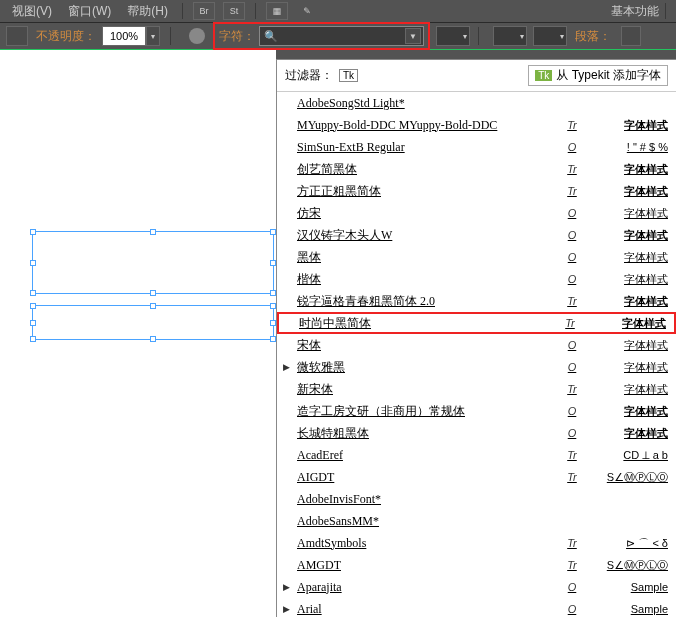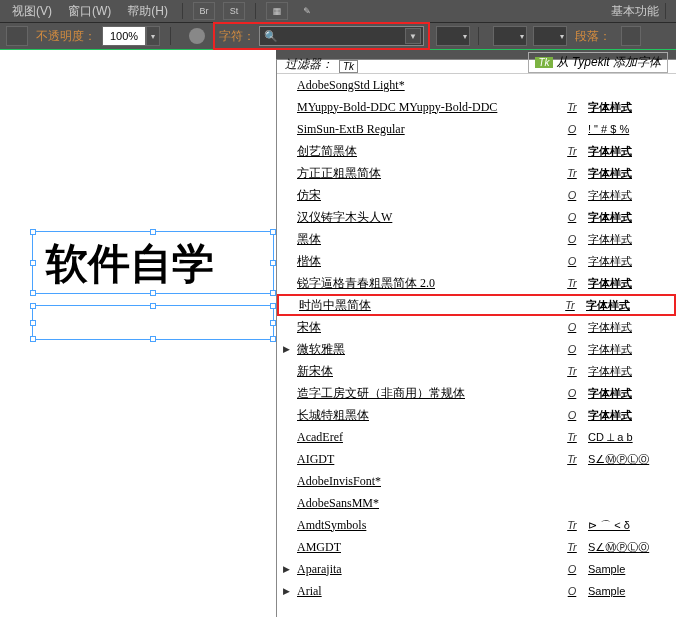--- a/index.html
+++ b/index.html
@@ -20,31 +20,31 @@
 .font-select{width:165px;height:20px;background:#3a3a3a;border:1px solid #888;display:flex;align-items:center;padding:0 4px;color:#ccc;position:relative;}
 .font-select .search-ic{font-size:11px;}
 .font-select .dd{position:absolute;right:2px;width:16px;height:16px;background:#4a4a4a;border:1px solid #666;display:flex;align-items:center;justify-content:center;font-size:8px;}
 .mini-select{width:34px;height:20px;border:1px solid #666;background:#3a3a3a;margin-left:6px;display:flex;align-items:center;justify-content:flex-end;padding-right:2px;font-size:8px;}
 .canvas{position:absolute;top:50px;left:0;width:276px;height:567px;background:#fff;}
 .sel-frame{position:absolute;border:1px solid #4aa3ff;}
 .sel-frame .h{position:absolute;width:6px;height:6px;background:#fff;border:1px solid #4aa3ff;}
 .txt-big{font-size:42px;font-weight:900;color:#000;position:absolute;}
 .txt-url{font-size:24px;color:#000;position:absolute;font-family:monospace;}
 .font-panel{position:absolute;top:59px;left:276px;right:0;bottom:0;background:#fff;border-left:1px solid #888;border-top:1px solid #888;font-size:12px;color:#000;}
-.filter-bar{height:14px;display:flex;align-items:flex-end;padding:0 8px;border-bottom:1px solid #ccc;font-style:italic;}
+.filter-bar{height:32px;display:flex;align-items:center;padding:0 8px;border-bottom:1px solid #ccc;}
 .filter-bar .tk{border:1px solid #888;padding:0 3px;font-size:10px;margin-left:6px;}
 .filter-bar .typekit{margin-left:auto;display:flex;align-items:center;border:1px solid #aaa;padding:1px 6px;}
 .filter-bar .tk-green{background:#7cb342;color:#fff;padding:0 3px;font-size:10px;margin-right:4px;}
 .font-list{overflow-y:auto;height:calc(100% - 24px);text-decoration:underline;}
 .font-row{display:flex;align-items:center;height:22px;padding:0 8px 0 20px;position:relative;}
 .font-row.red{border:2px solid #e22;}
 .font-row .arrow{position:absolute;left:6px;font-size:9px;color:#333;}
 .font-row .name{flex:1;font-family:"SimSun",serif;font-size:12px;}
 .font-row .type-ic{width:16px;font-size:11px;font-style:italic;color:#333;text-align:center;margin-right:8px;}
-.font-row .sample{width:80px;font-size:11px;text-align:left;}
+.font-row .sample{width:80px;font-size:11px;text-align:right;}
 </style>
 </head>
 <body>
 
 <div class="menubar">
   <span class="menu-item">视图(V)</span>
   <span class="menu-item">窗口(W)</span>
   <span class="menu-item">帮助(H)</span>
   <span class="sep"></span>
   <span class="icon-btn">Br</span>
@@ -84,21 +84,20 @@
   <div class="sel-frame" style="top:181px;left:32px;width:242px;height:63px">
     <div class="h" style="top:-3px;left:-3px"></div>
       <div class="h" style="top:-3px;left:50%;margin-left:-3px"></div>
       <div class="h" style="top:-3px;right:-3px"></div>
     <div class="h" style="top:50%;left:-3px;margin-top:-3px"></div>
       <div class="h" style="top:50%;right:-3px;margin-top:-3px"></div>
     <div class="h" style="bottom:-3px;left:-3px"></div>
       <div class="h" style="bottom:-3px;left:50%;margin-left:-3px"></div>
       <div class="h" style="bottom:-3px;right:-3px"></div>
   </div>
-  <div class="txt-big" style="top:186px;left:46px">软件自学</div>
   <div class="sel-frame" style="top:255px;left:32px;width:242px;height:35px">
     <div class="h" style="top:-3px;left:-3px"></div>
       <div class="h" style="top:-3px;left:50%;margin-left:-3px"></div>
       <div class="h" style="top:-3px;right:-3px"></div>
     <div class="h" style="top:50%;left:-3px;margin-top:-3px"></div>
       <div class="h" style="top:50%;right:-3px;margin-top:-3px"></div>
     <div class="h" style="bottom:-3px;left:-3px"></div>
       <div class="h" style="bottom:-3px;left:50%;margin-left:-3px"></div>
       <div class="h" style="bottom:-3px;right:-3px"></div>
   </div>

